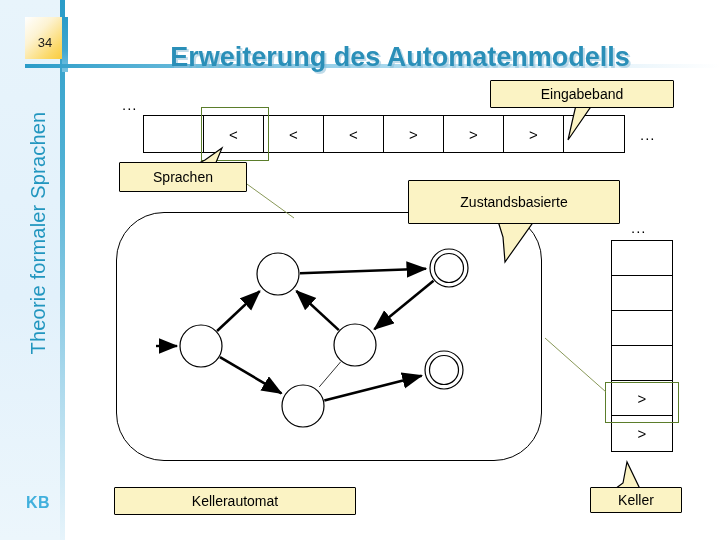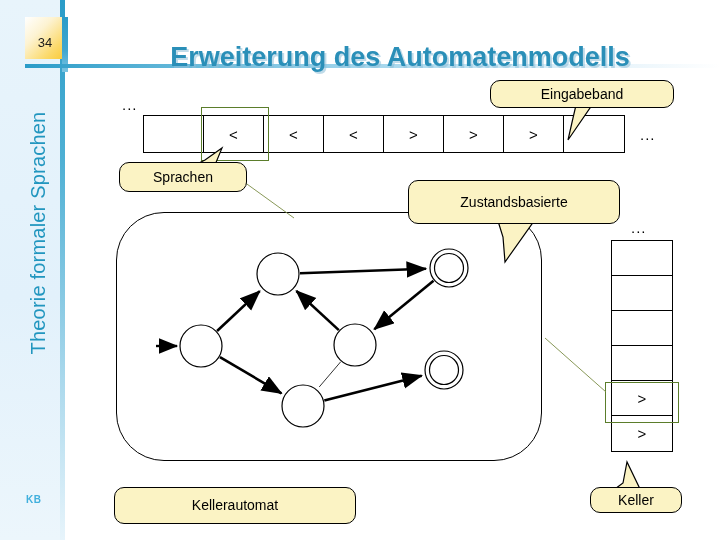--- a/index.html
+++ b/index.html
@@ -20,21 +20,21 @@
     background:linear-gradient(to bottom,#2a9cc8 0%,#4fb0d4 30%,#a9d8ec 70%,#e7f4fb 100%);
   }
   .sidebar-title{
     position:absolute;left:-112px;top:215px;width:300px;height:36px;
     transform:rotate(-90deg);
     color:#2196bf;font-size:20px;letter-spacing:.2px;
     text-align:center;line-height:36px;white-space:nowrap;
   }
   .kb{
     position:absolute;left:26px;top:494px;
-    color:#41b0dd;font-size:10px;font-weight:bold;letter-spacing:.5px;
+    color:#41b0dd;font-size:16px;font-weight:bold;letter-spacing:.5px;
   }
 
   
   .pagebox{
     position:absolute;left:25px;top:17px;width:40px;height:42px;
     background:linear-gradient(135deg,#ffffff 0%,#fdf3d2 35%,#fbd96a 75%,#f9c937 100%);
   }
   .pagenum{
     position:absolute;left:25px;top:17px;width:40px;height:50px;
     display:flex;align-items:center;justify-content:center;
@@ -97,31 +97,31 @@
   
   .automaton-box{
     position:absolute;left:116px;top:212px;width:426px;height:249px;
     border:1.5px solid #000;border-radius:48px;box-sizing:border-box;background:transparent;
   }
   svg.auto-svg{position:absolute;left:0;top:0;width:720px;height:540px;pointer-events:none;}
 
   
   .callout{
     position:absolute;background:#fbf3c4;border:1.3px solid #000;
-    border-radius:10px;box-sizing:border-box;
+    border-radius:1px;box-sizing:border-box;
     display:flex;align-items:center;justify-content:center;
     color:#000;font-size:14px;text-align:right;line-height:1.18;
   }
   .callout.two-line{line-height:1.3;}
   svg.tails{position:absolute;left:0;top:0;width:720px;height:540px;pointer-events:none;}
 
   .c-eingabeband{left:490px;top:80px;width:184px;height:28px;}
   .c-lesekopf{left:119px;top:162px;width:128px;height:30px;}
   .c-zustand{left:408px;top:180px;width:212px;height:44px;}
-  .c-kellerautomat{left:114px;top:487px;width:242px;height:37px;}
+  .c-kellerautomat{left:114px;top:487px;width:242px;height:28px;}
   .c-keller{left:590px;top:487px;width:92px;height:26px;}
 </style>
 </head>
 <body>
 
 <div id="slide">
 
   <div class="sidebar"></div>
   <div class="sidebar-rule"></div>
   <div class="sidebar-title">Theorie formaler Sprachen</div>

